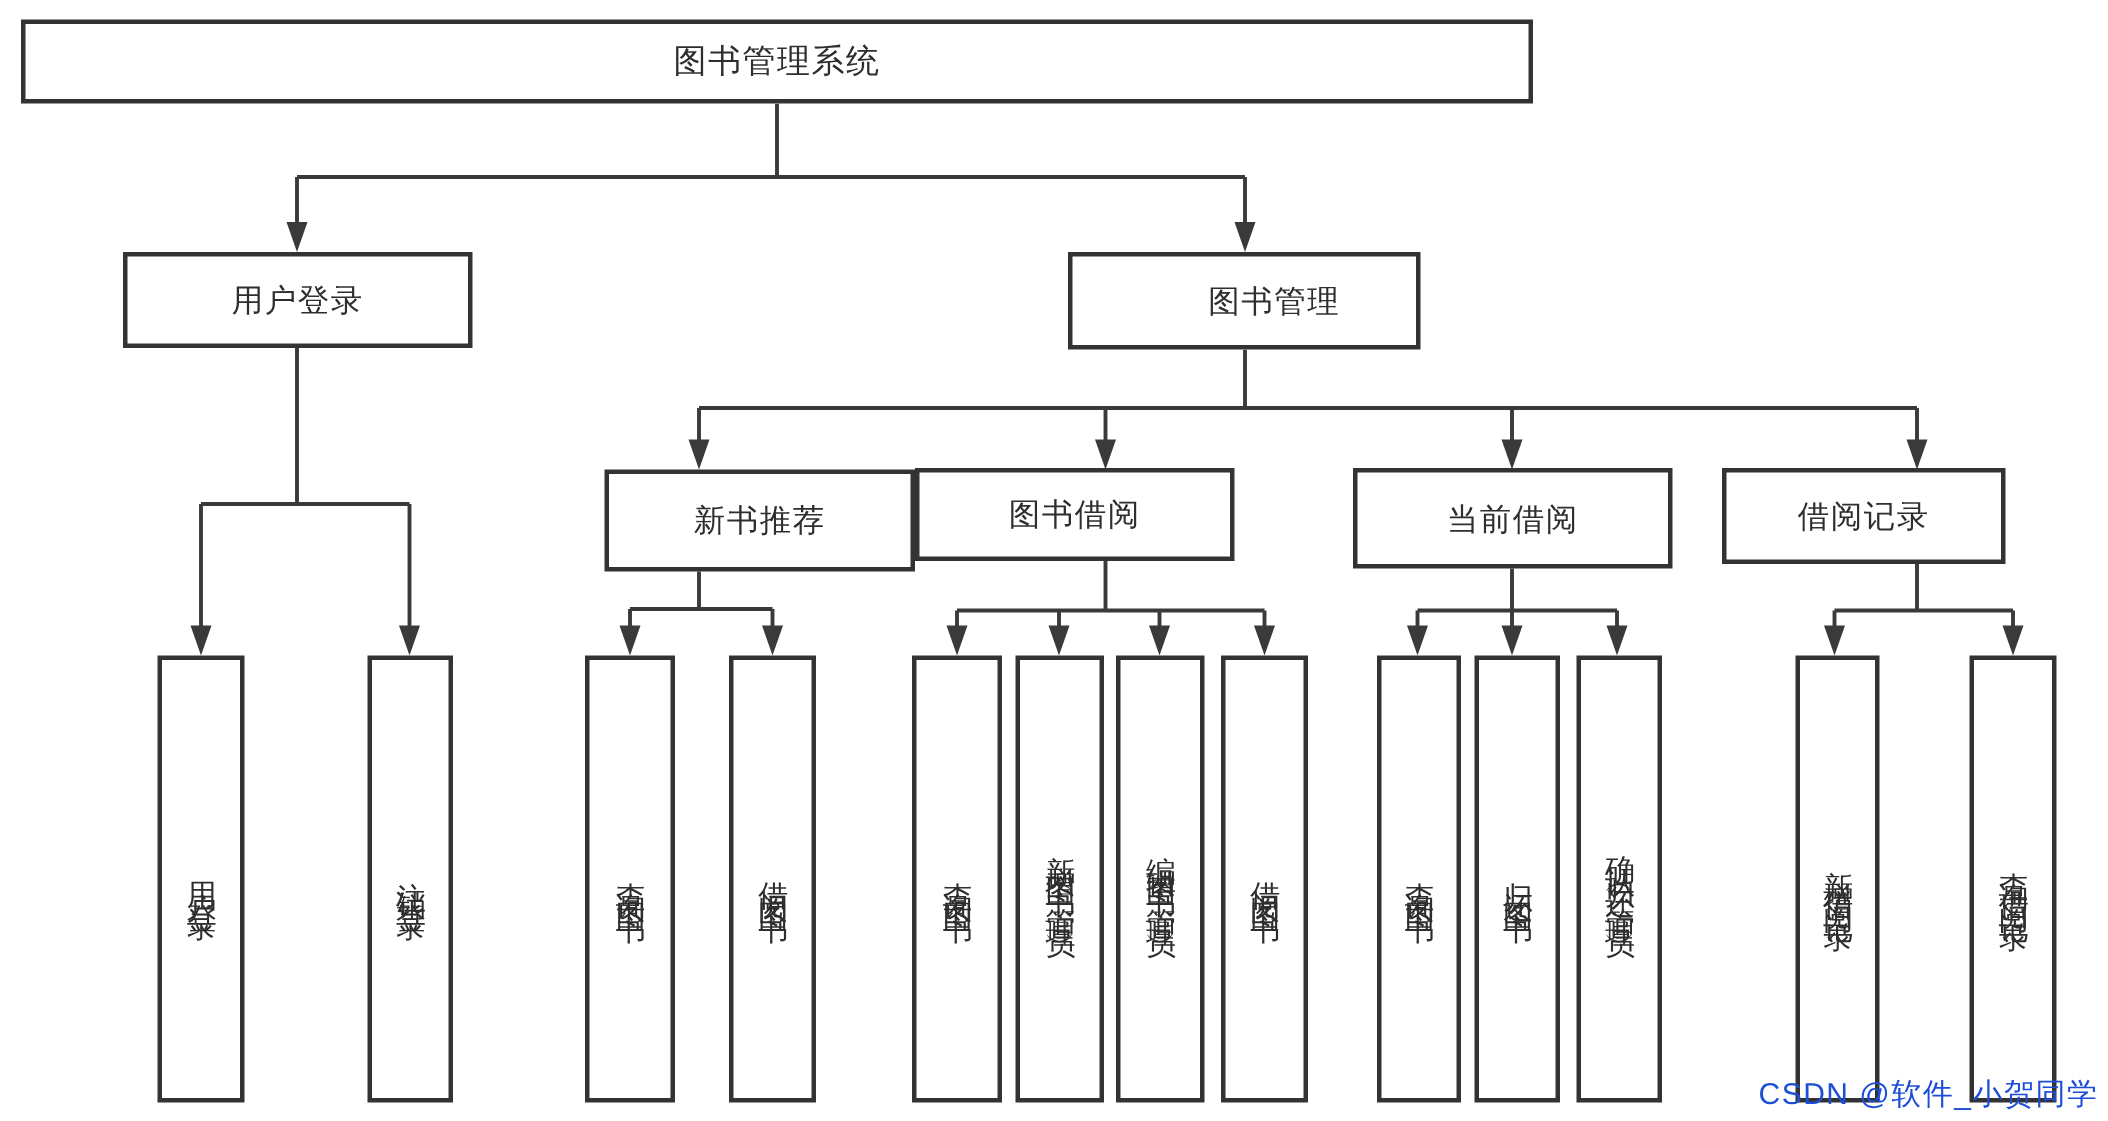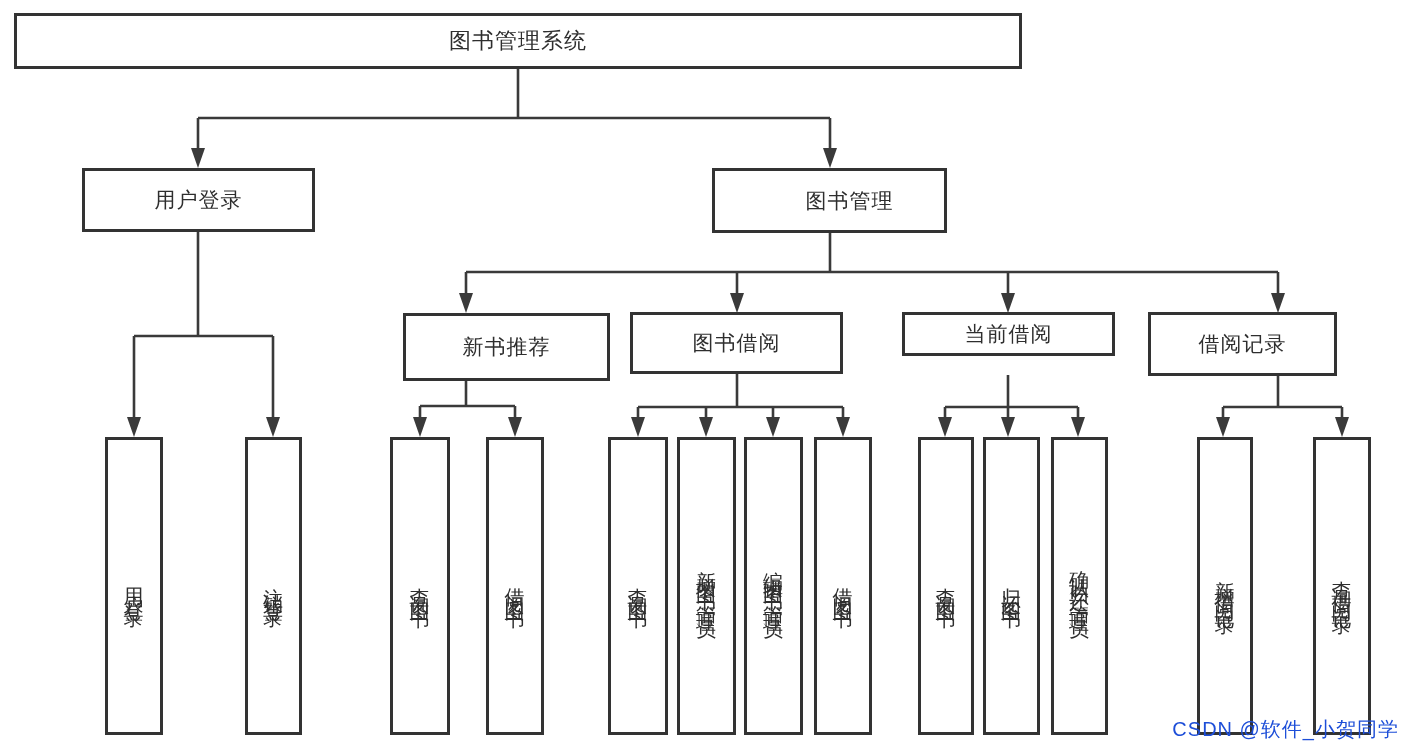--- a/index.html
+++ b/index.html
@@ -121,24 +121,24 @@
   <div class="node h" style="left:82px;top:168px;width:233px;height:64px;">
     <span>用户登录</span>
   </div>
   <div class="node h" style="left:712px;top:168px;width:235px;height:65px;padding-left:40px;">
     <span>图书管理</span>
   </div>
 
   <div class="node h" style="left:363px;top:313px;width:207px;height:68px;margin-left:40px;">
     <span>新书推荐</span>
   </div>
-  <div class="node h" style="left:630px;top:312px;width:213px;height:62px;">
+  <div class="node h" style="left:610px;top:312px;width:213px;height:62px;">
     <span>图书借阅</span>
   </div>
-  <div class="node h" style="left:902px;top:312px;width:213px;height:44px;">
+  <div class="node h" style="left:902px;top:312px;width:213px;height:67px;">
     <span>当前借阅</span>
   </div>
   <div class="node h" style="left:1148px;top:312px;width:189px;height:64px;">
     <span>借阅记录</span>
   </div>
 
   <div class="node v" style="left:105px;top:437px;width:58px;height:298px;">
     <span class="vtext">用户登录</span>
   </div>
   <div class="node v" style="left:245px;top:437px;width:57px;height:298px;">

